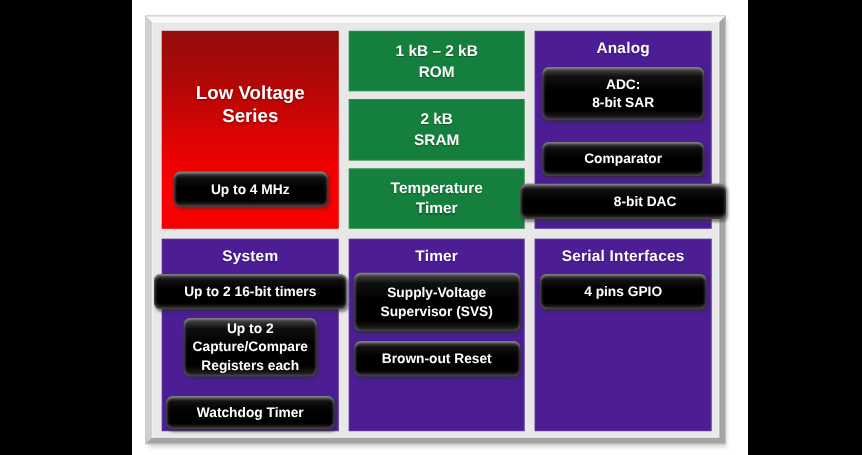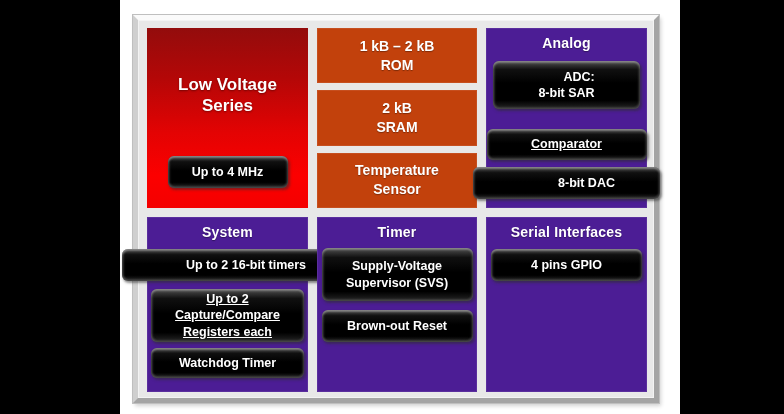--- a/index.html
+++ b/index.html
@@ -63,21 +63,21 @@
     font-size: 17px;
     line-height: 1.25;
     text-align: center;
     margin-top: 26px;
     white-space: pre-line;
     text-shadow: 0 1px 2px rgba(0,0,0,0.4);
   }
 
   .mem-col { display: flex; flex-direction: column; gap: 7px; }
   .gray-box {
-    background: #c2410c;
+    background: #15803d;
     flex: 1;
     display: flex;
     align-items: center;
     justify-content: center;
     color: #ffffff;
     font-weight: bold;
     font-size: 14px;
     line-height: 1.35;
     text-align: center;
     white-space: pre-line;
@@ -100,27 +100,27 @@
     box-shadow:
       inset 0 2px 2px rgba(255,255,255,0.30),
       inset 2px 0 2px rgba(110,110,110,0.35),
       inset -2px 0 2px rgba(80,80,80,0.35),
       inset 0 -2px 2px rgba(130,130,130,0.30),
       1.5px 2px 2.5px rgba(45,45,45,0.55);
     flex-shrink: 0;
   }
 
   
-  .freq-btn   { width: 120px; height: 32px; margin-top: 40px; }
-  .adc-btn    { width: 147px; height: 48px; margin-top: 10px; text-align: right; }
-  .comp-btn   { width: 160px; height: 31px; margin-top: 20px; text-decoration: underline; }
+  .freq-btn   { width: 140px; height: 32px; margin-top: 40px; }
+  .adc-btn    { width: 147px; height: 48px; margin-top: 10px; }
+  .comp-btn   { width: 147px; height: 31px; margin-top: 20px; }
   .dac-btn    { width: 147px; height: 32px; margin-top: 7px; padding-left: 40px; }
-  .t-btn-1    { width: 175px; height: 32px; margin-top: 9px; padding-left: 37px; }
-  .t-btn-2    { width: 153px; height: 53px; margin-top: 8px; text-decoration: underline; }
-  .t-btn-3    { width: 153px; height: 30px; margin-top: 6px; }
+  .t-btn-1    { width: 175px; height: 32px; margin-top: 9px; }
+  .t-btn-2    { width: 121px; height: 53px; margin-top: 8px; }
+  .t-btn-3    { width: 153px; height: 30px; margin-top: 18px; }
   .s-btn-1    { width: 151px; height: 32px; margin-top: 9px; }
   .s-btn-2    { width: 151px; height: 53px; margin-top: 8px; }
   .g-btn-1    { width: 151px; height: 32px; margin-top: 9px; }
 </style>
 </head>
 <body>
 
 <div class="black-bar left"></div>
 <div class="black-bar right"></div>
 
@@ -132,21 +132,21 @@
 Series</div>
       <div class="blk-btn freq-btn">Up to 4 MHz</div>
     </div>
 
     <div class="mem-col">
       <div class="gray-box">1 kB – 2 kB
 ROM</div>
       <div class="gray-box">2 kB
 SRAM</div>
       <div class="gray-box">Temperature
-Sensor</div>
+Timer</div>
     </div>
 
     <div class="panel">
       <div class="panel-title">Analog</div>
       <div class="blk-btn adc-btn">ADC:
 8-bit SAR</div>
       <div class="blk-btn comp-btn">Comparator</div>
       <div class="blk-btn dac-btn">8-bit DAC</div>
     </div>
 

